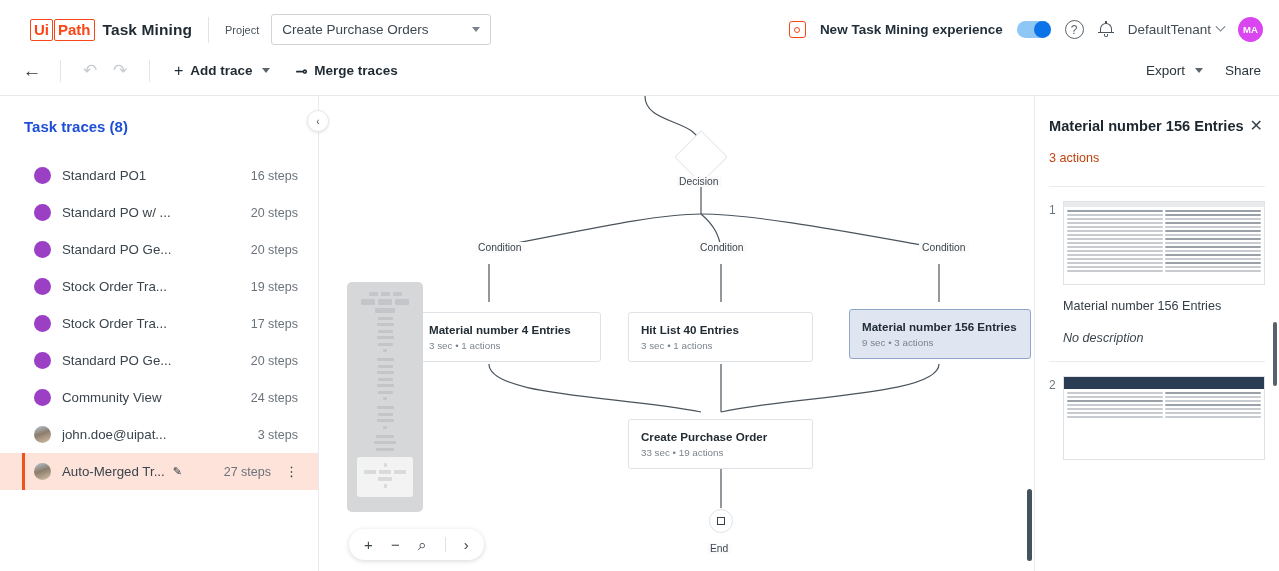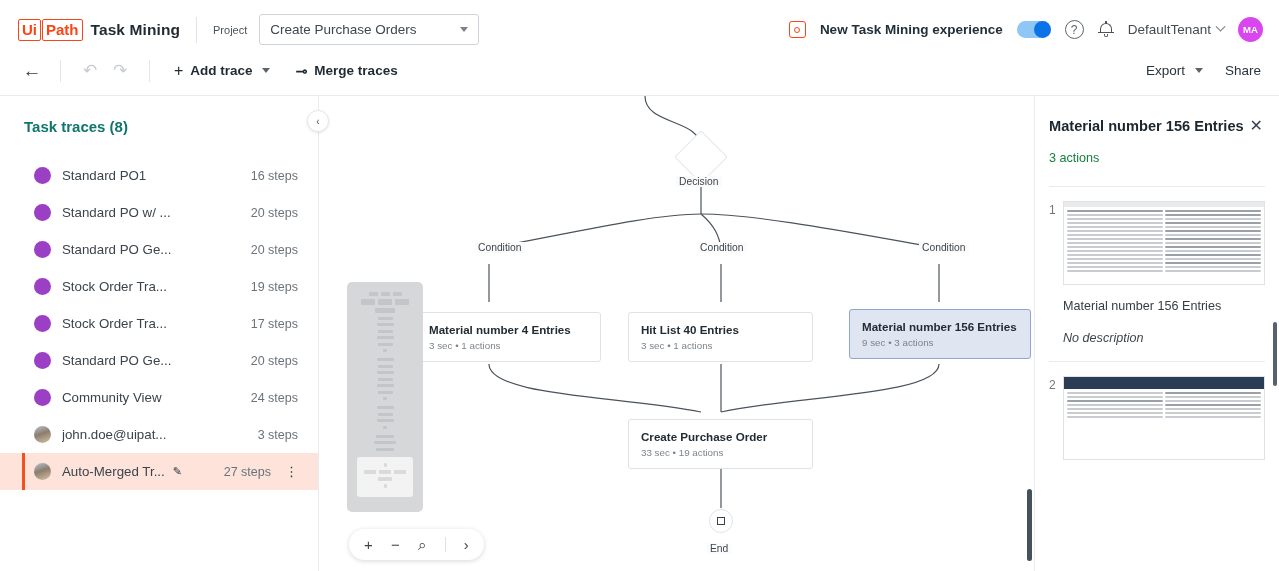--- a/index.html
+++ b/index.html
@@ -7,21 +7,21 @@
     width: 1279px; height: 571px;
     font-family: "Liberation Sans", sans-serif;
     background: #ffffff;
     color: #273139;
     overflow: hidden;
   }
   .app { position: relative; width: 1279px; height: 571px; }
 
   
   .topbar {
-    position: absolute; top: 0; left: 0; right: 0; height: 60px;
+    position: absolute; top: 0; left: 12px; right: 0; height: 60px;
     background: #fff; border-bottom: 1px solid #e8eaec;
     display: flex; align-items: center;
   }
   .logo-wrap { display: flex; align-items: center; margin-left: 18px; }
   .logo-ui, .logo-path {
     border: 1.6px solid #fa4616; color: #fa4616;
     font-size: 15px; font-weight: 700; line-height: 1;
     padding: 2px 3px 3px 3px; border-radius: 2px;
   }
   .logo-path { margin-left: 1px; }
@@ -69,21 +69,21 @@
   .ab-merge-icon { font-size: 14px; }
   .abright { margin-left: auto; display: flex; align-items: center; gap: 22px; }
   .ab-export { display: flex; align-items: center; gap: 8px; font-size: 13.5px; color: #2a343c; }
   .ab-share { font-size: 13.5px; color: #2a343c; }
 
   
   .sidebar {
     position: absolute; top: 96px; left: 0; width: 319px; bottom: 0;
     background: #fff; border-right: 1px solid #e8eaec; overflow: hidden;
   }
-  .sb-title { font-size: 15px; font-weight: 700; color: #0f766e; padding: 22px 0 0 24px; }
+  .sb-title { font-size: 15px; font-weight: 700; color: #1d4ed8; padding: 22px 0 0 24px; }
   .sb-title b { font-weight: 700; }
   .sb-list { margin-top: 22px; }
   .sb-row {
     height: 37px; display: flex; align-items: center;
     padding-left: 34px; padding-right: 20px; position: relative;
   }
   .sb-row.selected { background: #fde3da; }
   .sb-row.selected::before { content: ""; position: absolute; left: 22px; top: 0; bottom: 0; width: 3px; background: #f2501e; }
   .sb-av { width: 17px; height: 17px; border-radius: 50%; background: #9b3fc4; flex: 0 0 auto; display: flex; align-items: center; justify-content: center; color: #fff; font-size: 5px; }
   .sb-av.photo { background: linear-gradient(160deg,#b8c6d6 0%,#8c7d6c 45%,#d6c3a8 100%); }
@@ -147,21 +147,21 @@
   }
 
   
   .rightpanel {
     position: absolute; top: 96px; right: 0; width: 245px; bottom: 0;
     background: #fff; border-left: 1px solid #e8eaec; overflow: hidden;
   }
   .rp-head { padding: 20px 16px 0 14px; display: flex; align-items: flex-start; }
   .rp-title { font-size: 14.6px; font-weight: 700; color: #1c262e; line-height: 1.42; flex: 1; }
   .rp-x { font-size: 16px; color: #3b444c; line-height: 1; margin-top: 2px; }
-  .rp-meta { padding: 12px 14px 0 14px; font-size: 12.6px; color: #15803d; line-height: 1.5; }
+  .rp-meta { padding: 12px 14px 0 14px; font-size: 12.6px; color: #c2410c; line-height: 1.5; }
   .rp-div { height: 1px; background: #e9ebed; margin: 18px 14px 0 14px; }
   .rp-item { padding: 14px 14px 0 14px; display: flex; }
   .rp-num { font-size: 12px; color: #6e777f; width: 14px; flex: 0 0 auto; padding-top: 2px; }
   .rp-thumbwrap { flex: 1; }
   .thumb { width: 100%; height: 84px; border: 1px solid #dfe3e7; background: #fff; overflow: hidden; position: relative; }
   .thumb-bar { height: 5px; background: #e9eaec; }
   .thumb-body { display: flex; gap: 2px; padding: 3px; }
   .thumb-col { flex: 1; }
   .tl { height: 2px; background: #c8ccd1; margin-bottom: 2px; border-radius: 1px; }
   .tl.d { background: #9aa1a8; }

